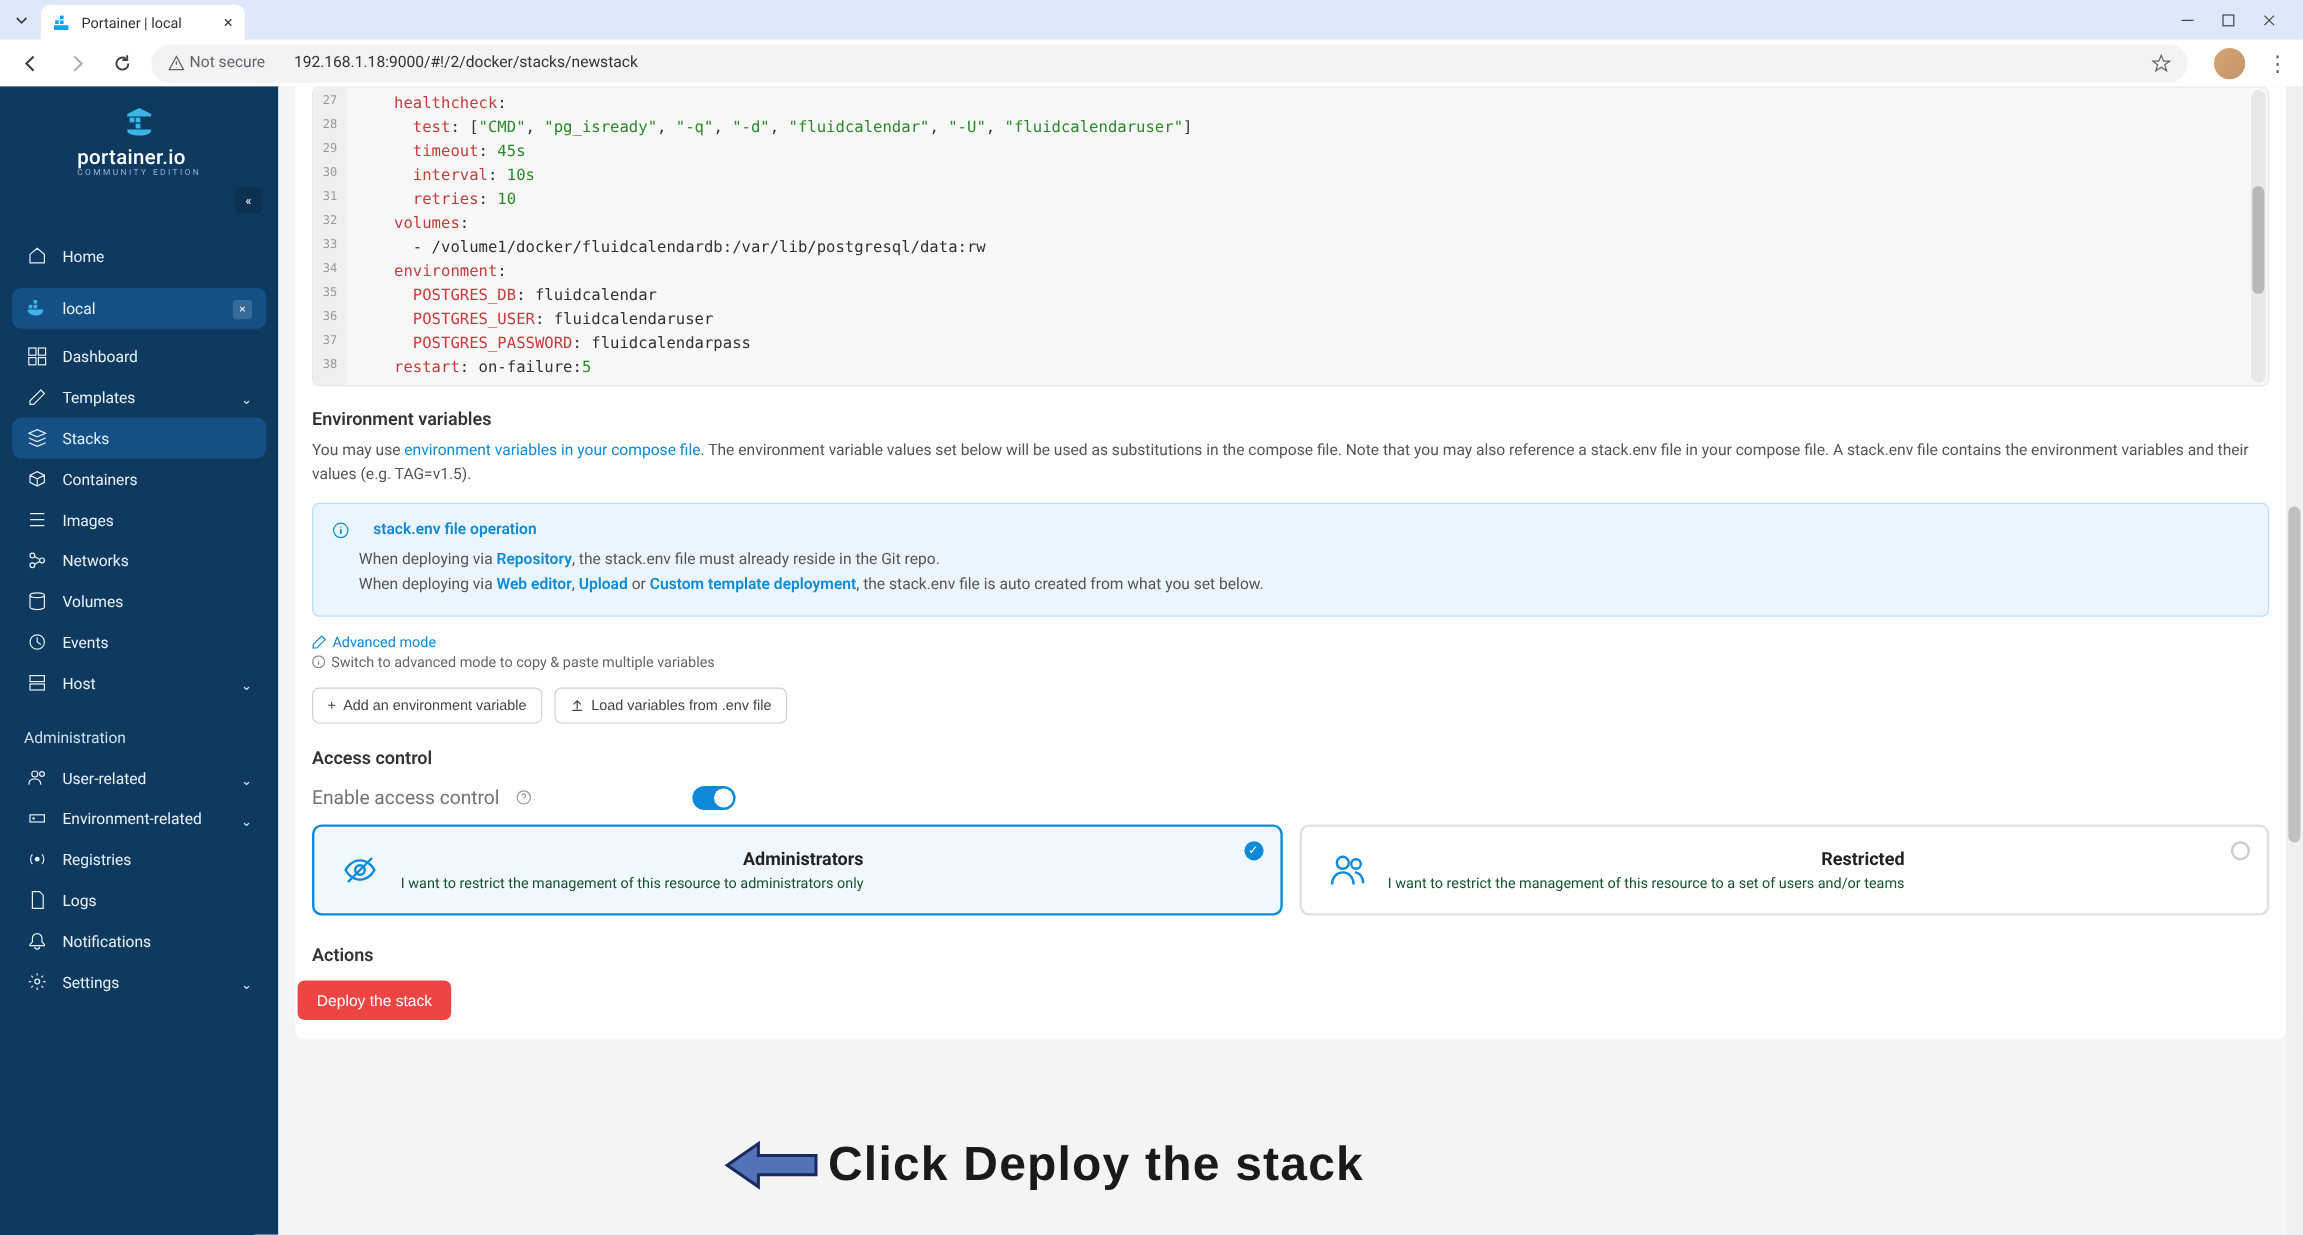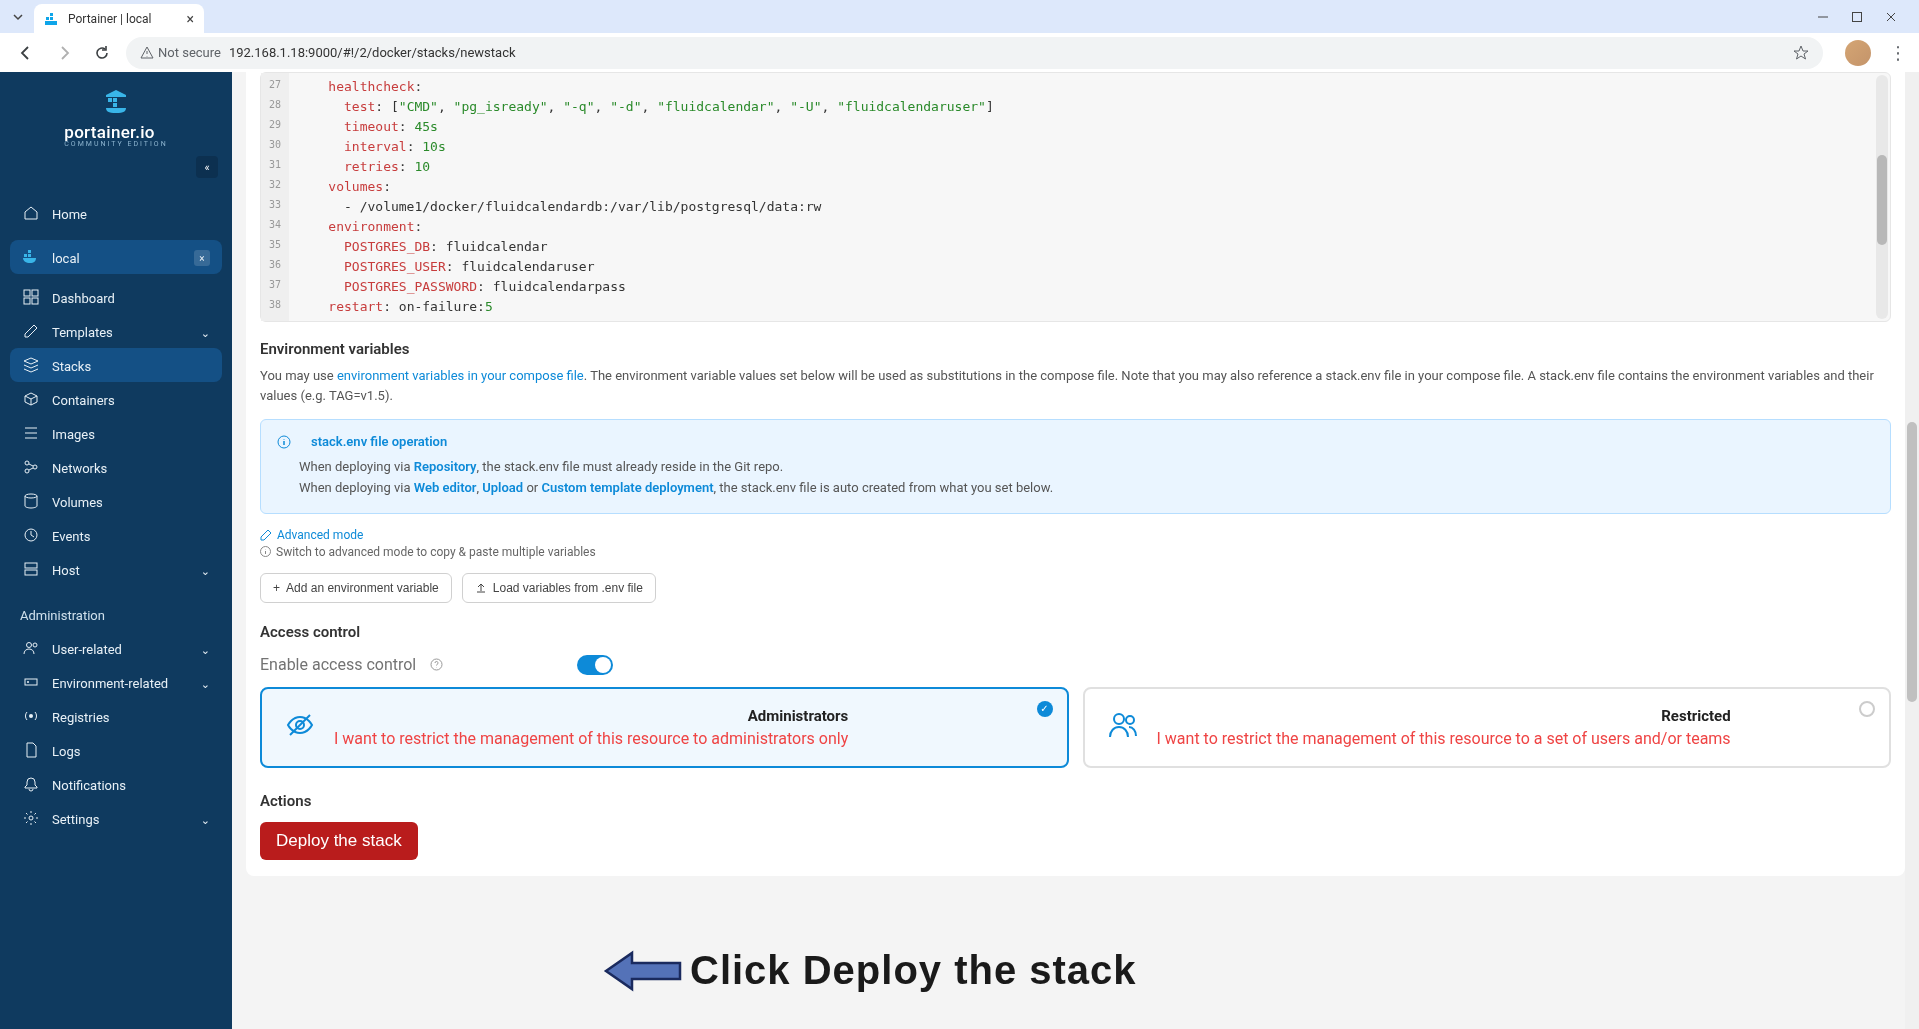--- a/index.html
+++ b/index.html
@@ -11,21 +11,21 @@
 .tab-dropdown { width: 20px; height: 20px; display: flex; align-items: center; justify-content: center; margin-right: 6px; color: #444; }
 .tab { background: #fff; border-radius: 8px 8px 0 0; height: 30px; display: flex; align-items: center; padding: 0 10px; width: 170px; margin-top: 4px; gap: 8px; }
 .tab-favicon { width: 16px; height: 16px; color: #0ea5e9; }
 .tab-title { font-size: 12px; color: #333; flex: 1; white-space: nowrap; overflow: hidden; }
 .tab-close { font-size: 14px; color: #444; }
 .window-controls { margin-left: auto; display: flex; gap: 22px; padding-right: 14px; color: #444; }
 
 .toolbar { background: #fff; height: 39px; display: flex; align-items: center; padding: 0 12px; gap: 10px; }
 .nav-btn { width: 28px; height: 28px; display: flex; align-items: center; justify-content: center; color: #3c4043; border-radius: 50%; }
 .nav-btn.disabled { color: #b0b0b0; }
-.address-bar { flex: 1; background: #f1f3f4; border-radius: 18px; height: 32px; display: flex; align-items: center; padding: 0 14px; gap: 8px; font-size: 13px; color: #333; }
+.address-bar { flex: 1; background: #f1f3f4; border-radius: 18px; height: 32px; display: flex; align-items: center; padding: 0 14px; gap: 24px; font-size: 13px; color: #333; }
 .security-chip { display: flex; align-items: center; gap: 4px; color: #5f6368; }
 .star-icon { margin-left: auto; color: #5f6368; }
 .profile-avatar { width: 26px; height: 26px; border-radius: 50%; background: linear-gradient(135deg, #d4a574, #c4946a); margin-left: 12px; }
 .kebab { margin-left: 8px; color: #5f6368; font-size: 18px; }
 
 
 .app { display: flex; height: 957px; background: #fff; }
 .sidebar { width: 232px; background: #0f3a5f; color: #fff; padding: 16px 10px; flex-shrink: 0; overflow-y: auto; }
 .logo-row { display: flex; align-items: center; gap: 8px; margin-bottom: 18px; padding: 0 4px; flex-direction: column; }
 .logo-mark { width: 28px; height: 28px; }
@@ -79,27 +79,27 @@
 
 .toggle-row { display: flex; align-items: center; gap: 14px; padding: 6px 14px 12px; font-size: 16px; color: #737373; }
 .toggle { width: 36px; height: 20px; background: #0d8ad8; border-radius: 10px; position: relative; margin-left: 120px; }
 .toggle-knob { width: 16px; height: 16px; background: #fff; border-radius: 50%; position: absolute; right: 2px; top: 2px; }
 
 .cards-row { display: flex; gap: 14px; padding: 0 14px 14px; }
 .access-card { flex: 1; border: 2px solid #e0e0e0; border-radius: 8px; padding: 18px 20px; display: flex; gap: 16px; align-items: flex-start; position: relative; cursor: pointer; }
 .access-card.selected { border-color: #0d8ad8; background: #f0f8fe; }
 .access-icon { width: 36px; height: 36px; color: #0d8ad8; flex-shrink: 0; display: flex; align-items: center; justify-content: center; }
 .access-title { font-size: 15px; font-weight: 700; color: #222; margin-bottom: 4px; text-align: right; }
-.access-desc { font-size: 16px; color: #ef4444; }
+.access-desc { font-size: 12px; color: #14532d; }
 .access-check { position: absolute; top: 12px; right: 14px; width: 16px; height: 16px; border-radius: 50%; }
 .access-card.selected .access-check { background: #0d8ad8; color: #fff; display: flex; align-items: center; justify-content: center; font-size: 10px; }
 .access-card:not(.selected) .access-check { border: 2px solid #ccc; }
 
 
-.deploy-btn { background: #b91c1c; color: #fff; border: none; border-radius: 6px; padding: 9px 16px; font-size: 17px; cursor: pointer; margin: 4px 14px 16px; }
+.deploy-btn { background: #ef4444; color: #fff; border: none; border-radius: 6px; padding: 9px 16px; font-size: 13px; cursor: pointer; margin: 4px 2px 16px; }
 
 
 .annotation { position: absolute; left: 370px; bottom: 36px; display: flex; align-items: center; gap: 8px; pointer-events: none; }
 .annot-arrow { width: 80px; height: 44px; }
 .annot-text { font-family: "Arial Black", sans-serif; font-size: 40px; font-weight: 900; color: #1a1a1a; letter-spacing: 1px; white-space: nowrap; }
 
 .main-scroll { position: absolute; right: 0; top: 0; bottom: 0; width: 14px; background: #f0f0f0; }
 .main-scroll-thumb { position: absolute; right: 2px; top: 350px; width: 10px; height: 280px; background: #c0c0c0; border-radius: 5px; }
 
 svg { display: block; }

